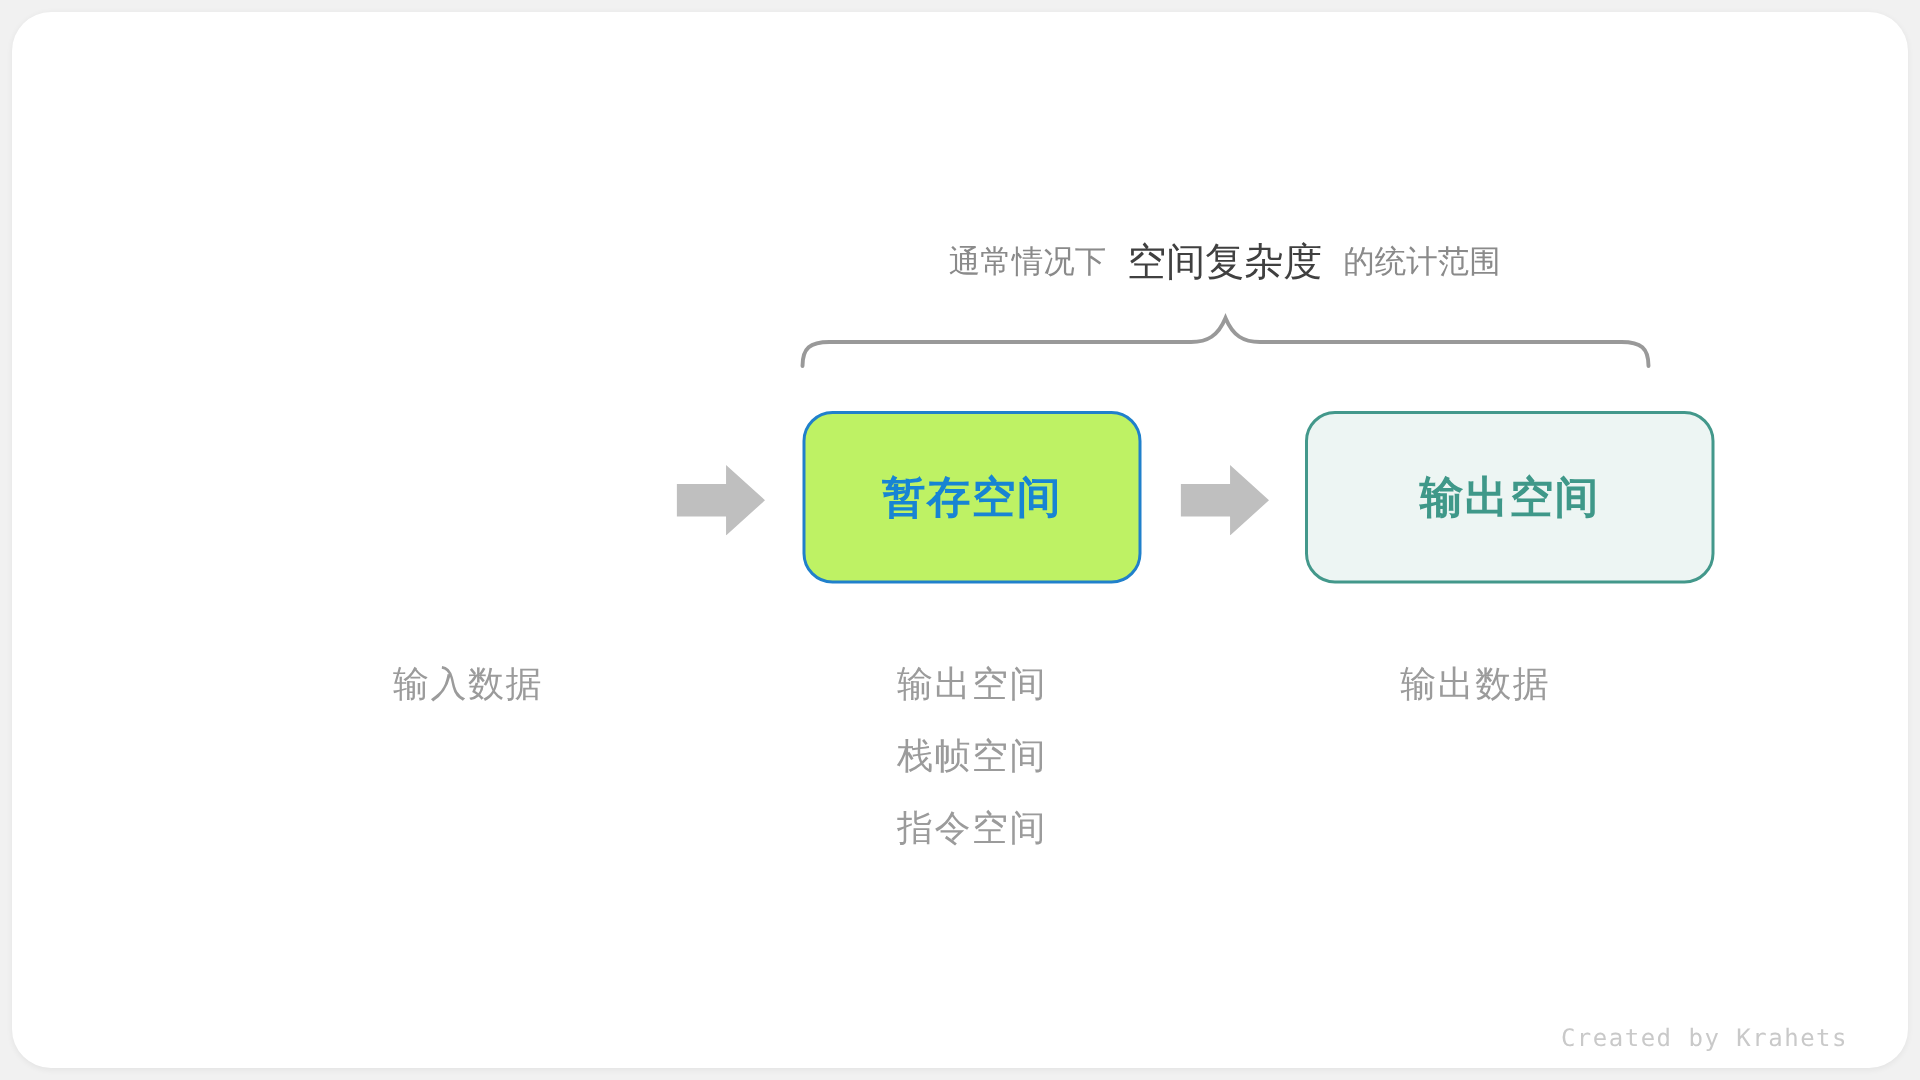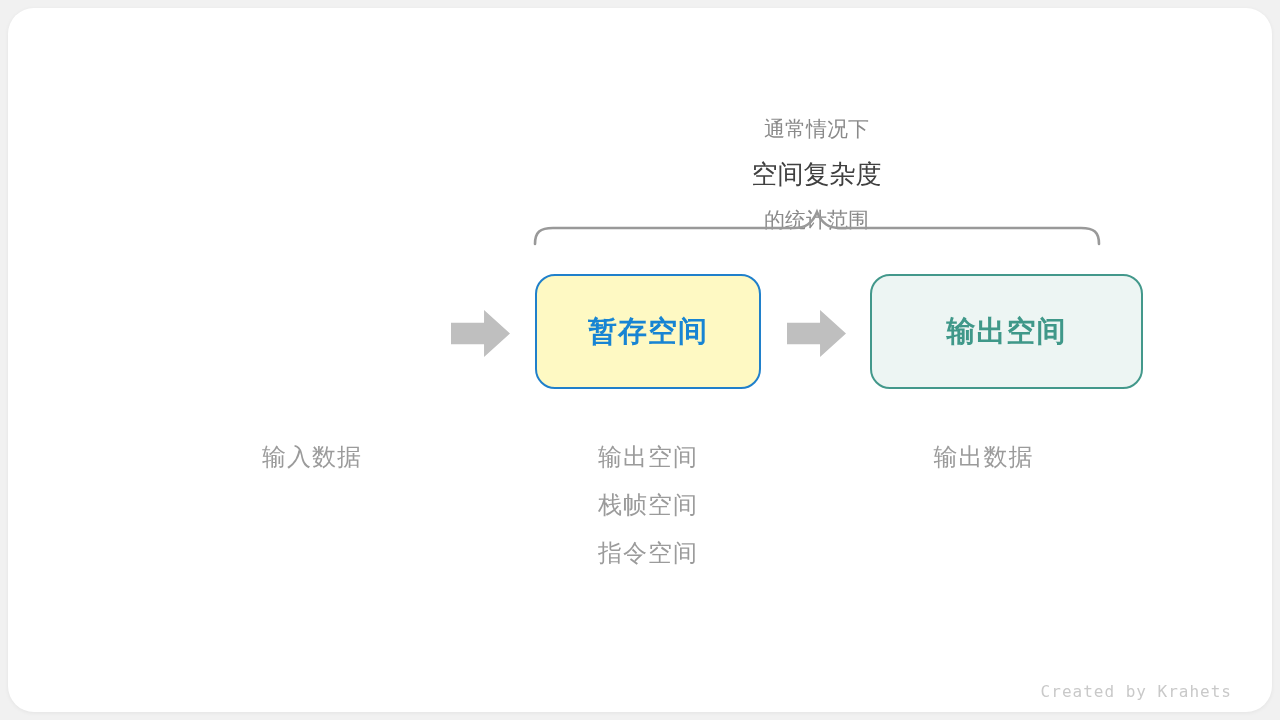--- a/index.html
+++ b/index.html
@@ -21,21 +21,20 @@
   
   .caption {
     position: absolute;
     left: 527px; top: 144px; width: 563px; height: 44px;
     display: flex;
     align-items: center;
     justify-content: center;
     gap: 14px;
     color: #8a8a8a;
     white-space: nowrap;
-    flex-direction: column;
   }
   .caption .normal { font-size: 21px; font-weight: 500; }
   .caption .strong { font-size: 26px; font-weight: 400; color: #404040; }
 
   
   .brace {
     position: absolute;
     left: 524px; top: 200px; width: 570px; height: 40px;
   }
 
@@ -46,21 +45,21 @@
     border-radius: 20px;
     border: 2.5px solid;
     display: flex;
     align-items: center;
     justify-content: center;
     font-size: 29px;
     font-weight: bold;
     letter-spacing: 1px;
   }
   .box-input  { left: 190px; width: 228px; border-color: #5ca05b; background: #f3f8f0; color: #58a05a; }
-  .box-temp   { left: 527px; width: 226px; border-color: #2080cb; background: #fef9c3; color: #1784d3; }
+  .box-temp   { left: 527px; width: 226px; border-color: #2080cb; background: #bef264; color: #1784d3; }
   .box-output { left: 862px; width: 273px; border-color: #43988b; background: #edf5f3; color: #3f9889; }
 
   
   .arrow {
     position: absolute;
     top: 302px;
     width: 59px; height: 47px;
     background: #bfbfbf;
     clip-path: polygon(0 27%, 56% 27%, 56% 0, 100% 50%, 56% 100%, 56% 73%, 0 73%);
   }

